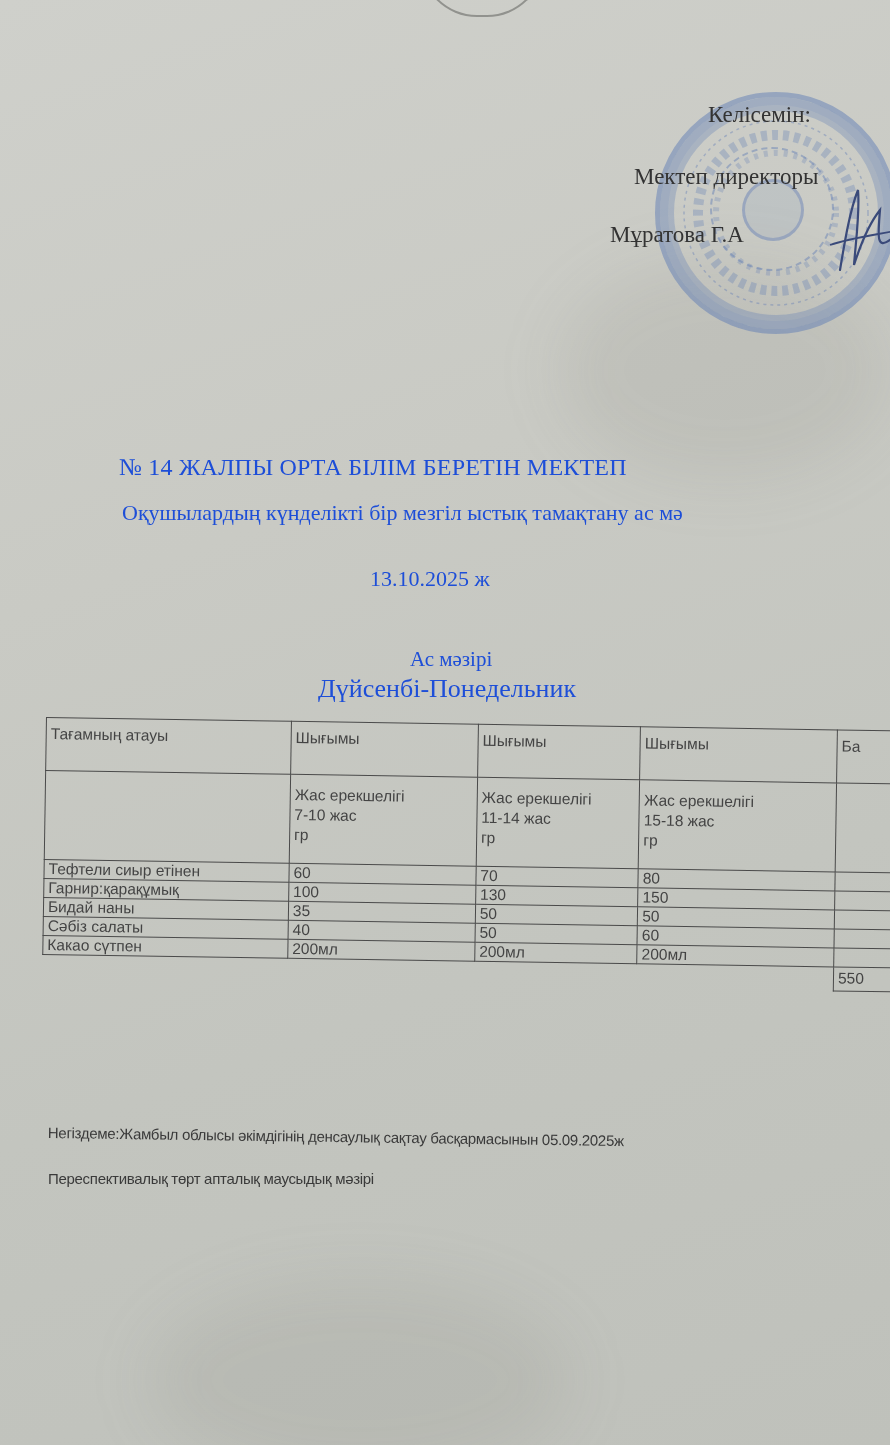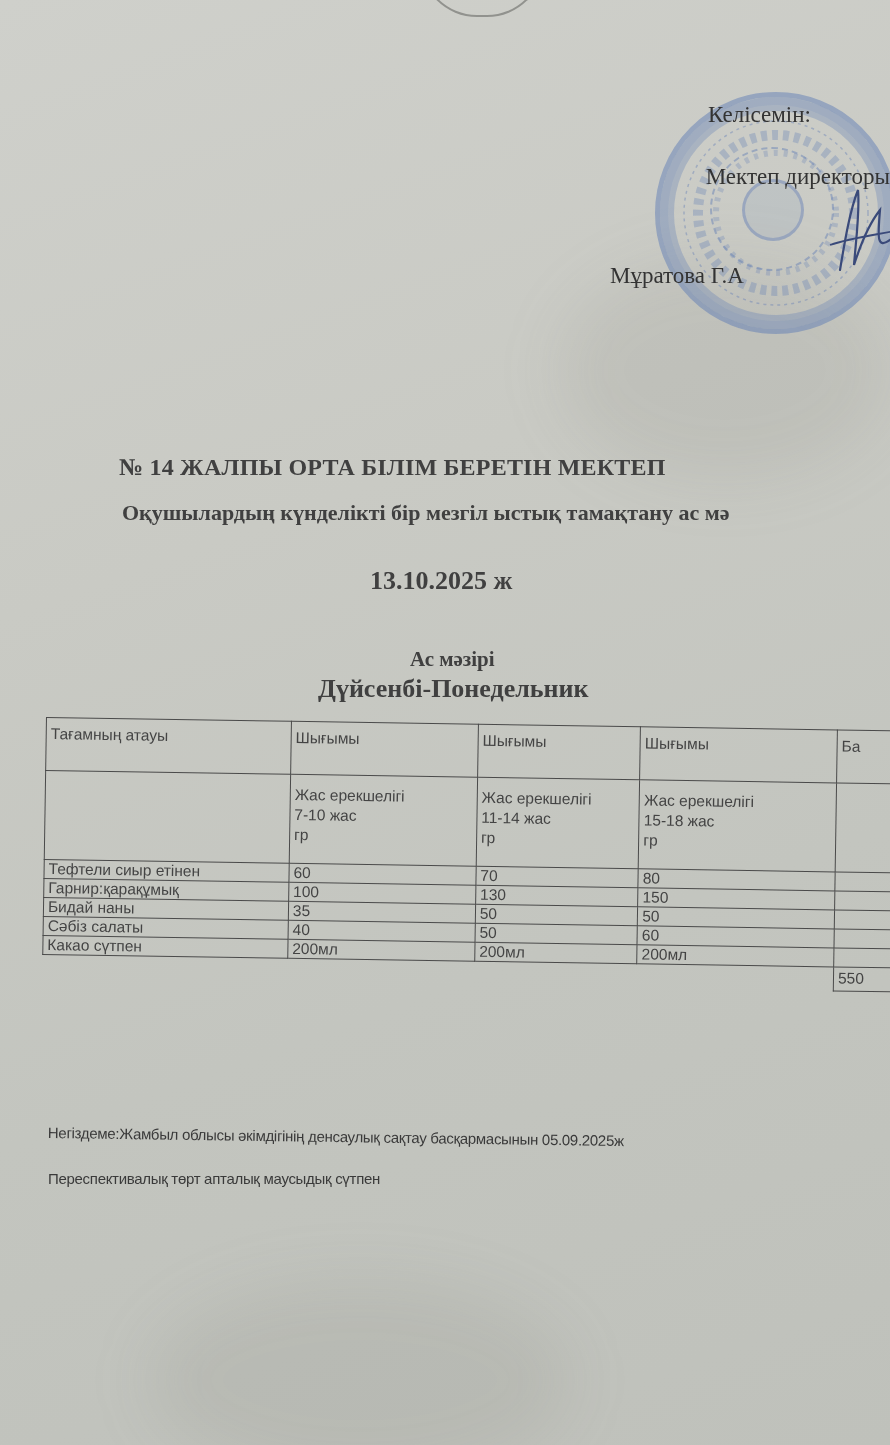--- a/index.html
+++ b/index.html
@@ -30,27 +30,27 @@
       border: 3px solid rgba(90,120,180,0.45); background: rgba(90,120,180,0.12);
     }
     .stamp-ring-text {
       position: absolute; left: 0; top: 0; width: 100%; height: 100%;
     }
     .signature {
       position: absolute; left: 820px; top: 180px; width: 80px; height: 100px;
     }
     .approval { position: absolute; right: 0; text-align: right; font-size: 23px; font-weight: normal; color: #333; white-space: nowrap; }
     .approval.l1 { top: 102px; left: 708px; text-align: left; }
-    .approval.l2 { top: 164px; left: 634px; text-align: right; }
-    .approval.l3 { top: 222px; left: 610px; text-align: left; margin-top: 41px; }
+    .approval.l2 { top: 164px; left: 634px; text-align: left; }
+    .approval.l3 { top: 222px; left: 610px; text-align: left; }
 
-    .title { position: absolute; white-space: nowrap; font-weight: bold; color: #404040; }
+    .title { position: absolute; white-space: nowrap; font-weight: normal; color: #1d4ed8; }
     .t-school { left: 119px; top: 454px; font-size: 24px; letter-spacing: 0.2px; }
     .t-sub { left: 122px; top: 500px; font-size: 22px; }
-    .t-date { left: 370px; top: 566px; font-size: 26px; }
+    .t-date { left: 370px; top: 566px; font-size: 22px; }
     .t-menu { left: 410px; top: 622px; font-size: 21px; margin-top: 25px; }
     .t-day { left: 318px; top: 674px; font-size: 26px; }
 
     .table-wrap {
       position: absolute; left: 46px; top: 717px; width: 880px;
       transform: rotate(0.9deg); transform-origin: 0 0;
     }
     table { border-collapse: collapse; font-family: "Liberation Sans", sans-serif; font-size: 15.5px; color: #444; }
     td { border: 1px solid #4a4a4a; padding: 1px 4px 0 4px; vertical-align: top; line-height: 20px; }
     td.c0 { width: 238px; }
@@ -171,13 +171,13 @@
       <td class="c1 blank"></td>
       <td class="c2 blank"></td>
       <td class="c3 blank"></td>
       <td class="c4">550</td>
     </tr>
   </tbody>
     </table>
 </div>
 
 <div class="footer f1">Негіздеме:Жамбыл облысы әкімдігінің денсаулық сақтау басқармасынын 05.09.2025ж</div>
-<div class="footer f2">Переспективалық төрт апталық маусыдық сүтпен</div>
+<div class="footer f2">Переспективалық төрт апталық маусыдық мәзірі</div>
 
 </body></html>

